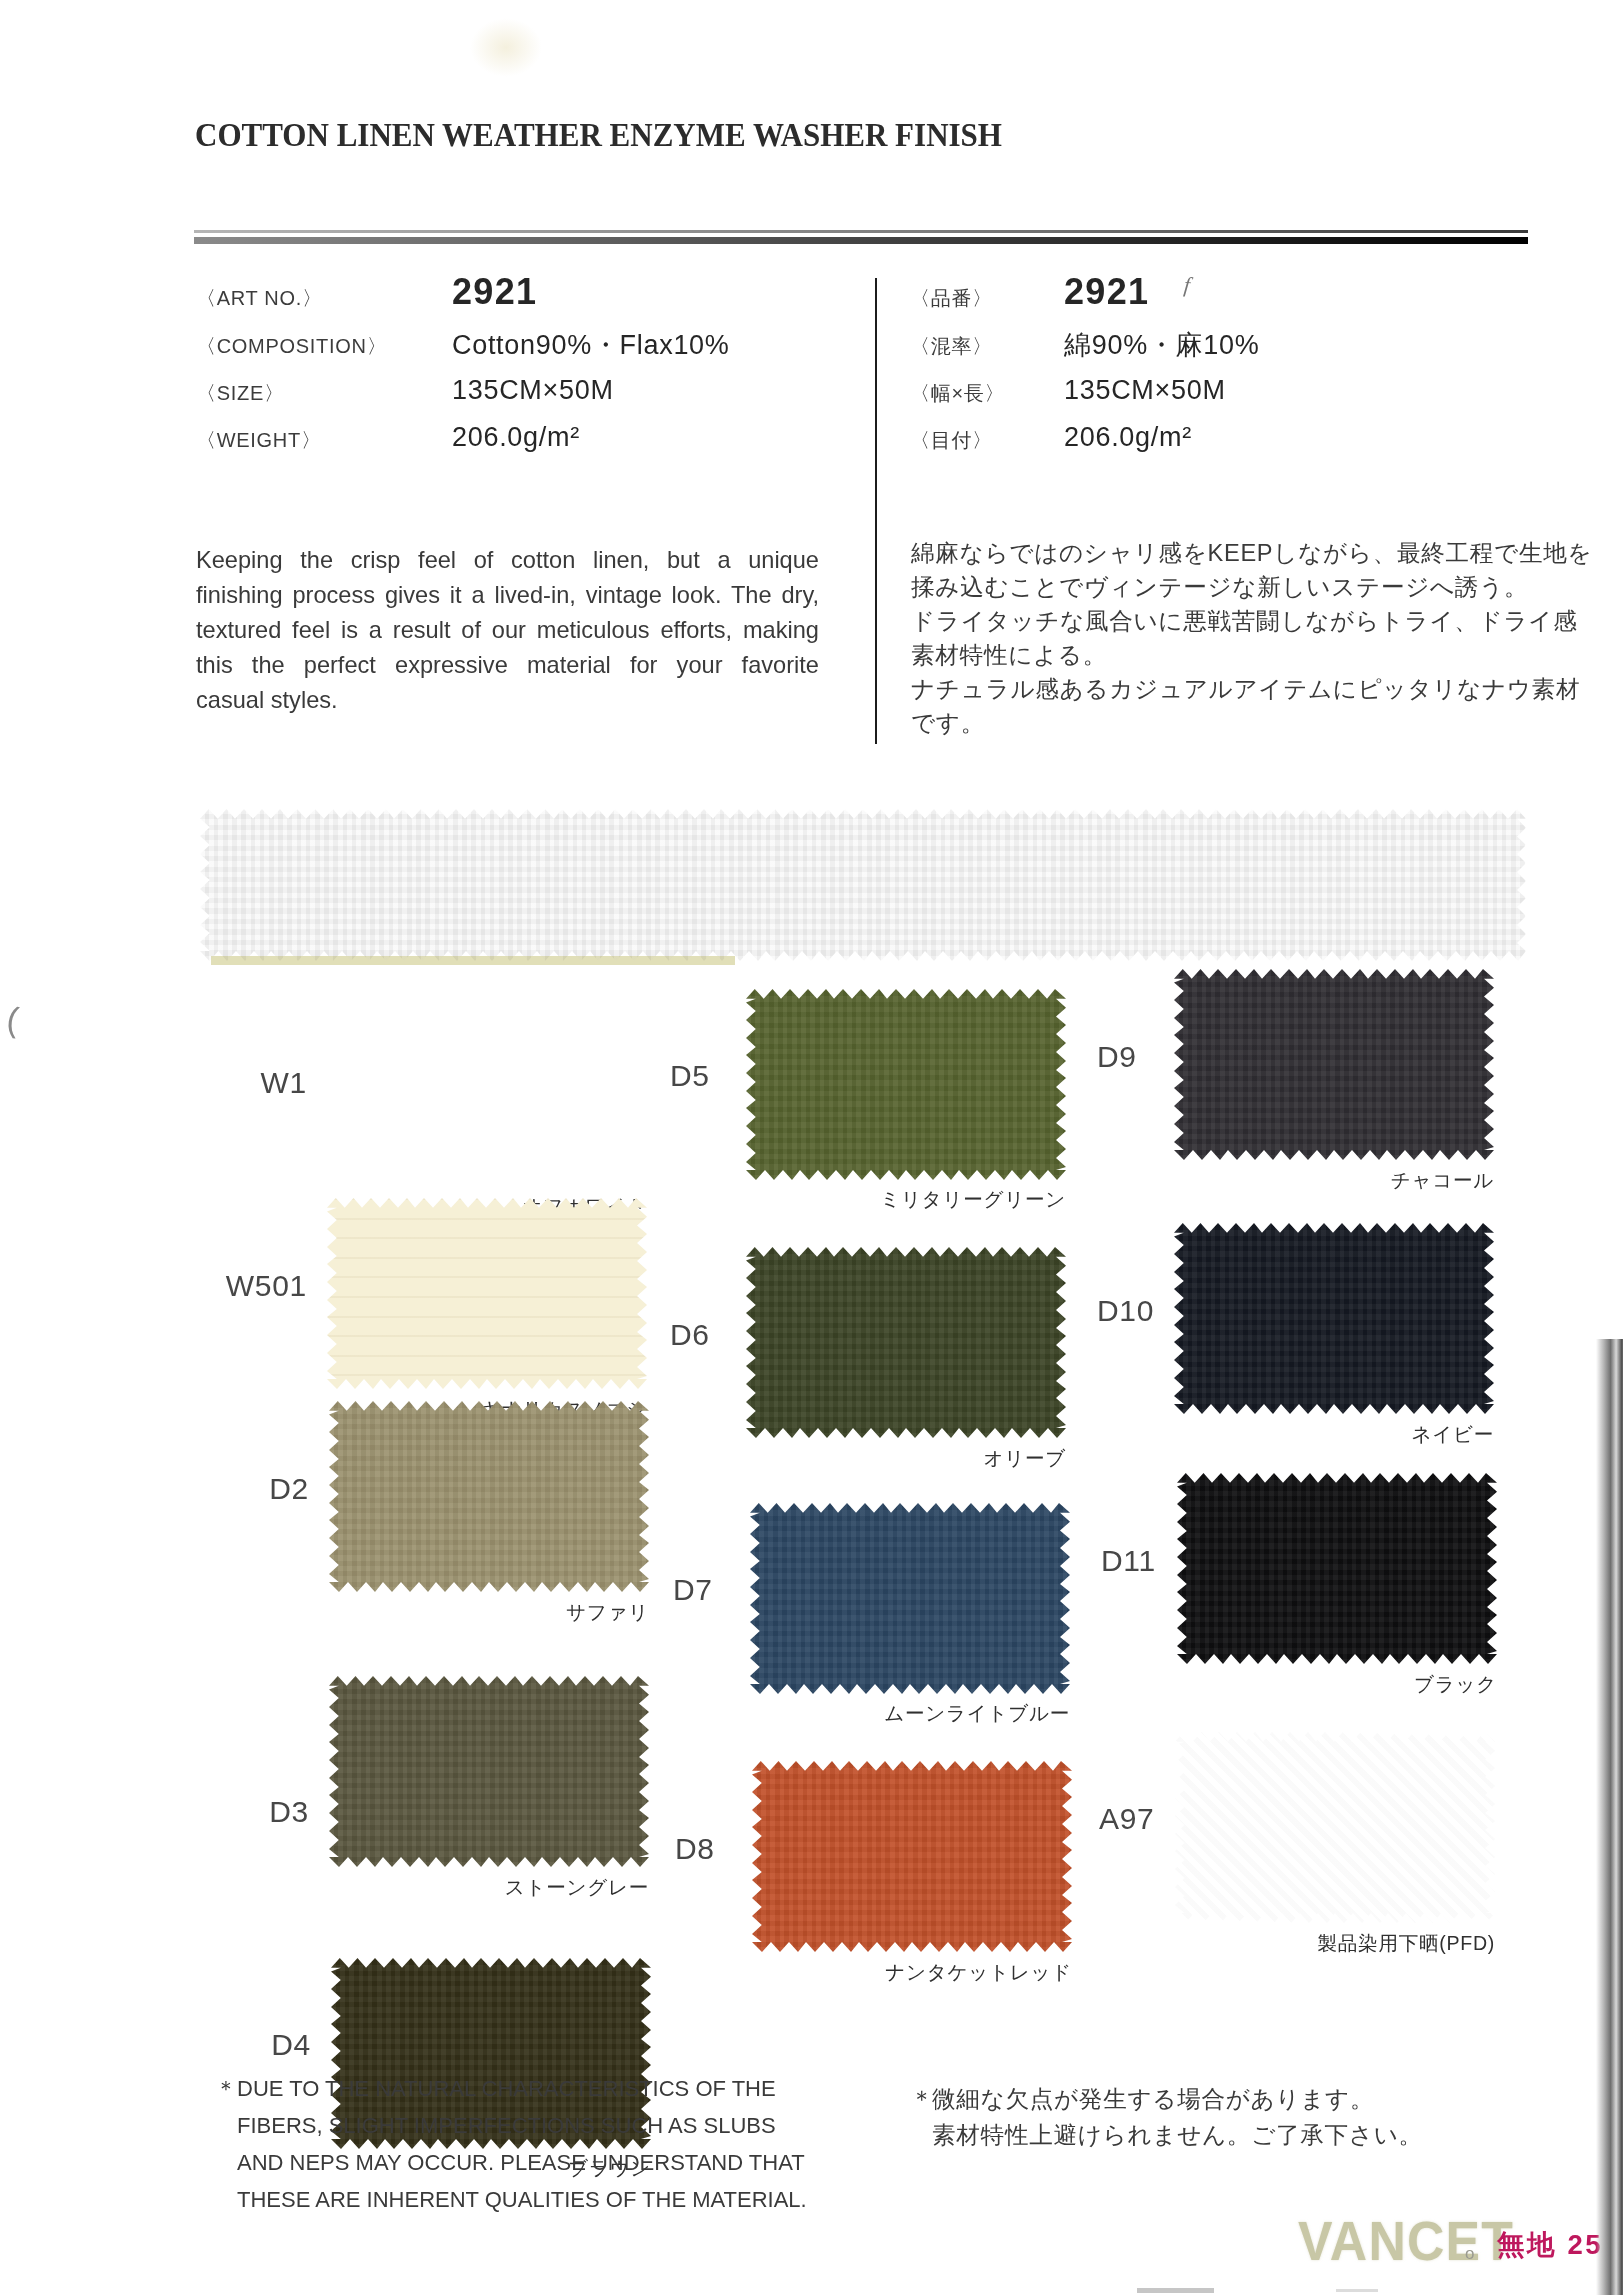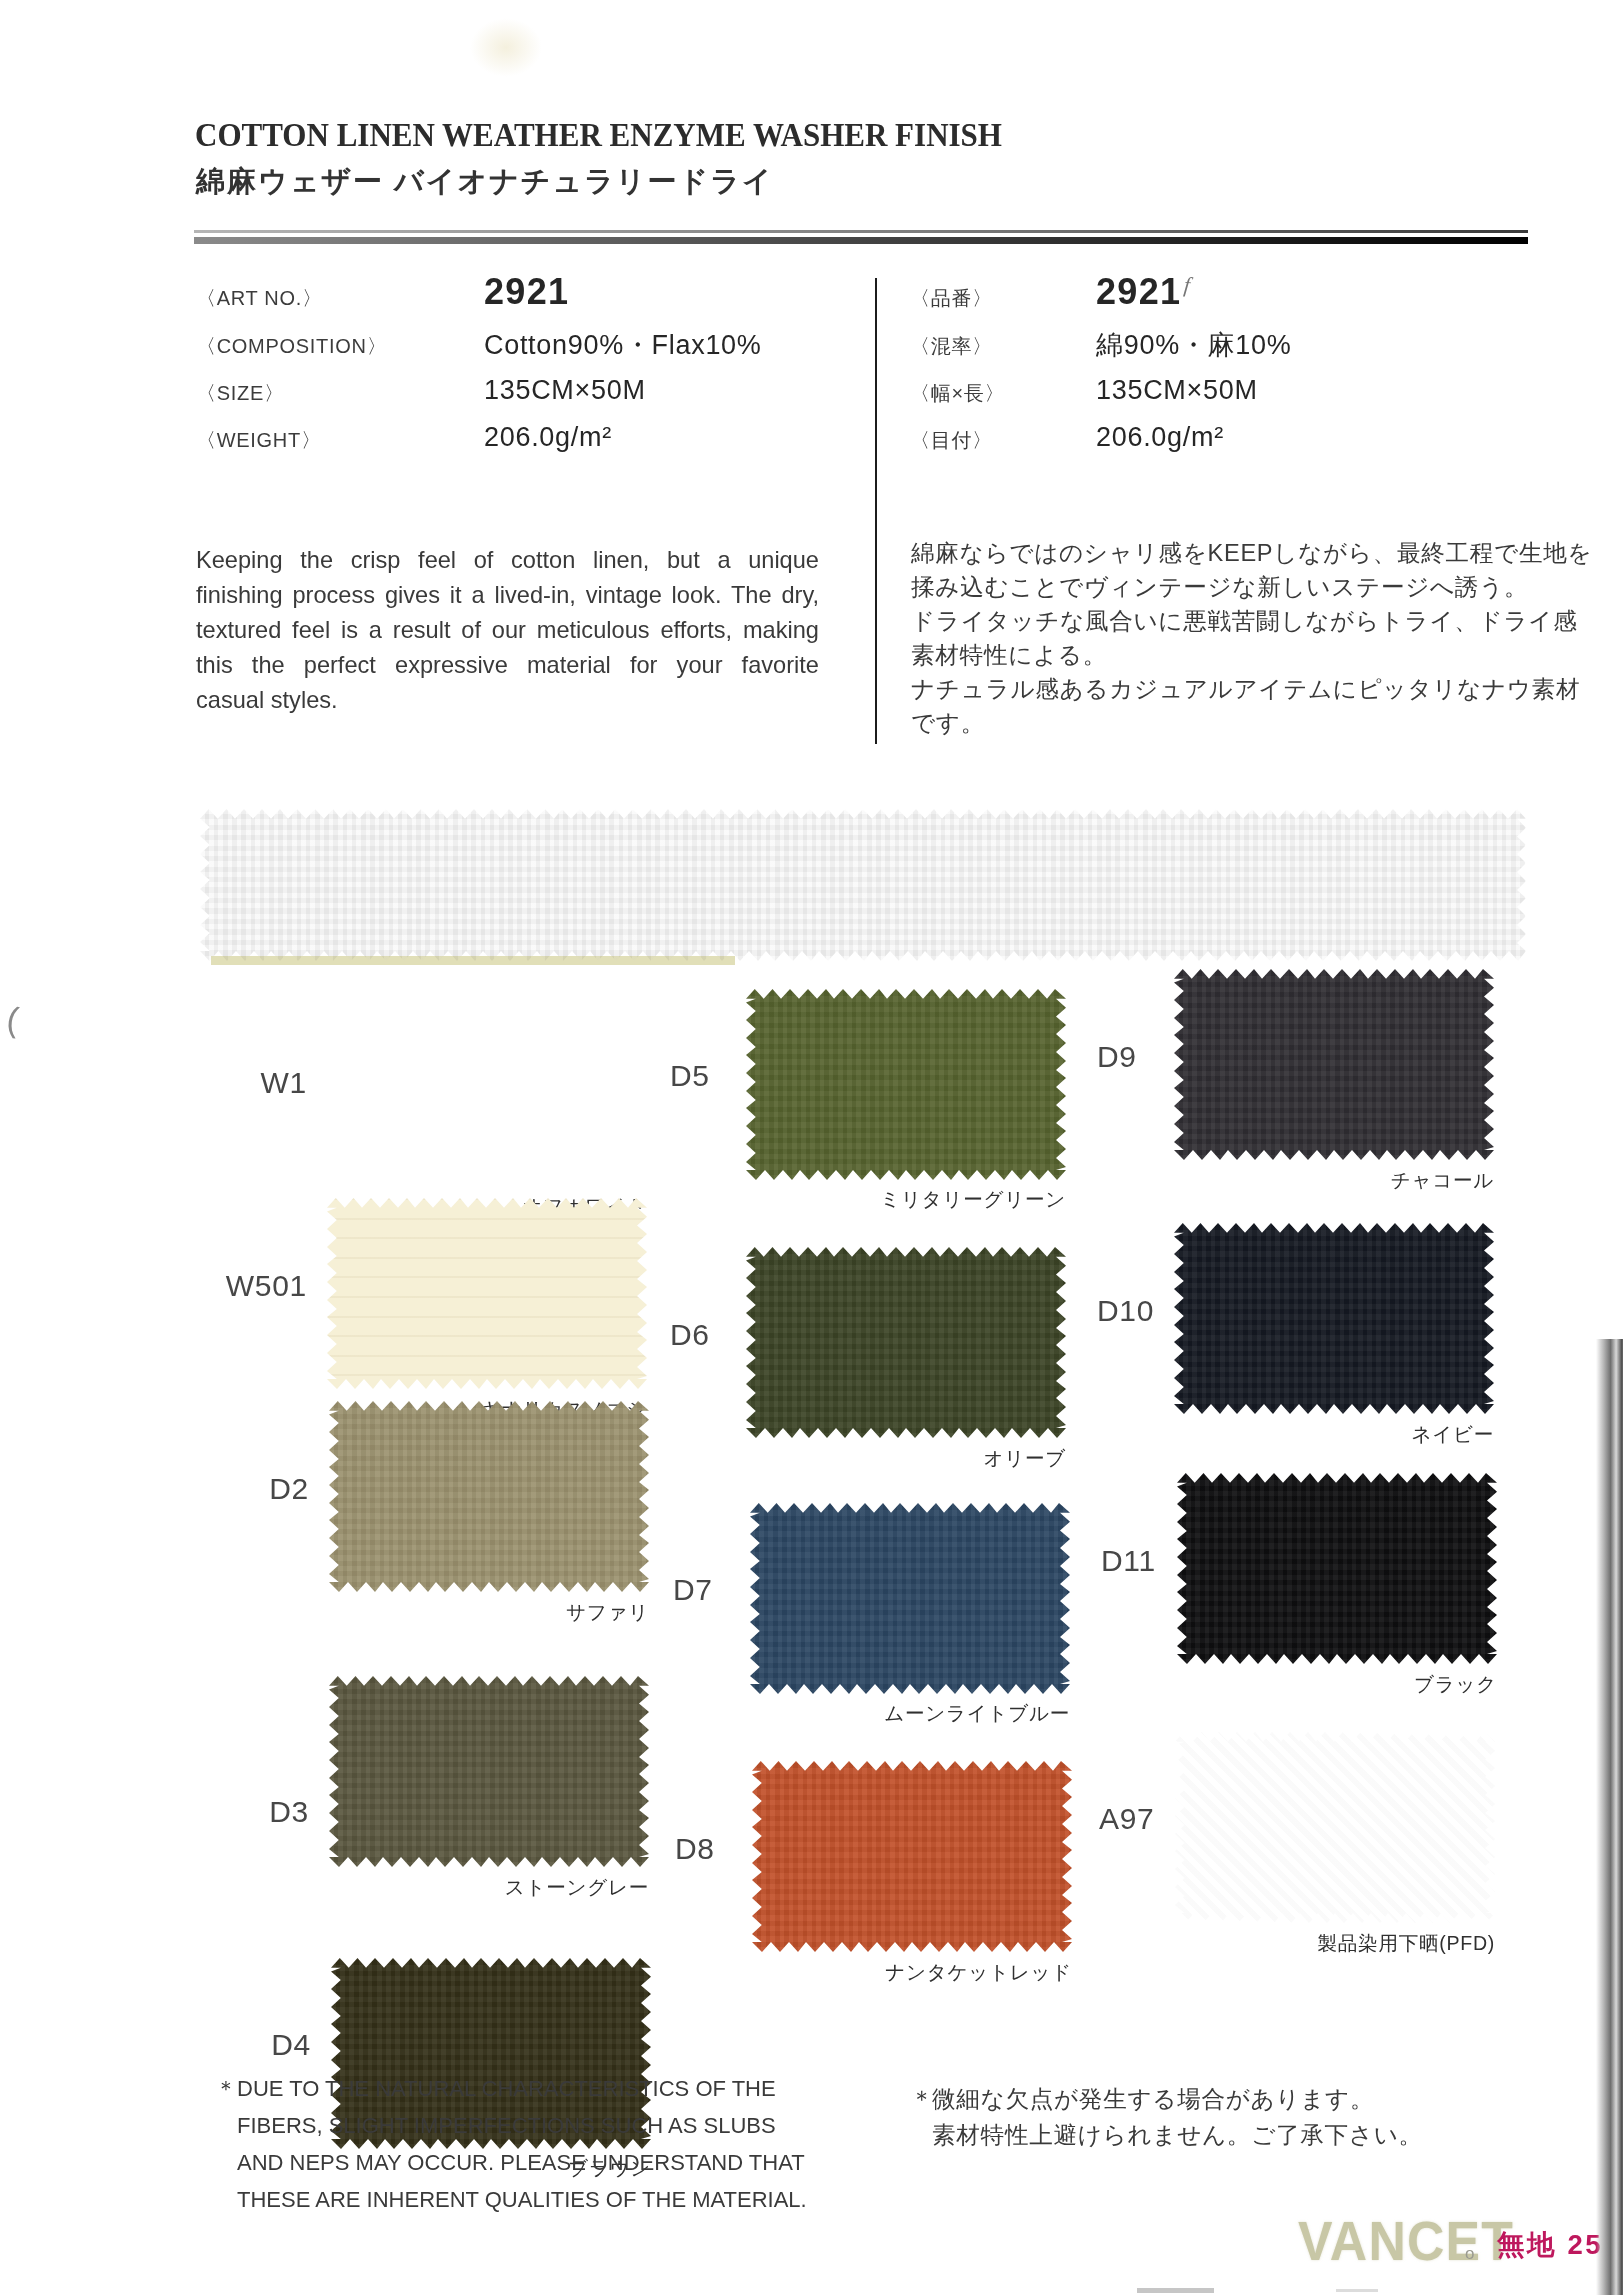--- a/index.html
+++ b/index.html
@@ -19,21 +19,21 @@
     left:196px; top:162px; font-size:29px; font-weight:700; letter-spacing:2px;
     color:#333; white-space:nowrap;
   }
   #rule-thin{left:194px; top:230px; width:1334px; height:2.6px;
     background:linear-gradient(to right,#b5b5b5,#7c7c7c 55%,#3a3a3a);}
   #rule-thick{left:194px; top:237px; width:1334px; height:6.5px;
     background:linear-gradient(to right,#8a8a8a,#4a4a4a 45%,#000);}
 
   
   .spec-label{font-size:20px; color:#3c3c3c; letter-spacing:0.7px; white-space:nowrap;}
-  .spec-value{font-size:27px; font-weight:500; color:#262626; white-space:nowrap; letter-spacing:0.7px;margin-left:32px;}
+  .spec-value{font-size:27px; font-weight:500; color:#262626; white-space:nowrap; letter-spacing:0.7px;}
   .spec-value.big{font-size:36px; font-weight:700; letter-spacing:1.3px;}
   #spec-divider{left:875px; top:278px; width:2px; height:466px; background:#1c1c1c;}
 
   
   .para{font-size:23.6px; line-height:35px; color:#3a3a3a;}
   .para .ln{white-space:nowrap;}
   .para .ln.just{white-space:normal; text-align:justify; text-align-last:justify;}
   #desc-en{left:196px; top:543px; width:623px;}
   #desc-jp{left:911px; top:536px; width:648px; line-height:34px; letter-spacing:0.7px;}
 
@@ -77,21 +77,20 @@
   #artifact-f{left:1184px; top:272px; font-size:22px; color:#777; font-family:"Liberation Serif",serif; font-style:italic; transform:rotate(6deg);}
   #smudge-bottom1{left:1137px; top:2288px; width:77px; height:4.6px; background:#c6c6c6;}
   #smudge-bottom2{left:1336px; top:2289px; width:42px; height:3.3px; background:#dcdcdc;}
 </style>
 </head>
 <body>
 
 <div id="page">
 
   <div class="abs" id="title-en">COTTON LINEN WEATHER ENZYME WASHER FINISH</div>
-  <div class="abs" id="title-jp">綿麻ウェザー バイオナチュラリードライ</div>
   <div class="abs" id="rule-thin"></div>
   <div class="abs" id="rule-thick"></div>
 
   <div id="spec-left">
     <div class="abs spec-label" style="left:196px; top:285px">〈ART NO.〉</div>
     <div class="abs spec-value big" style="left:452px; top:271px">2921</div>
     <div class="abs spec-label" style="left:196px; top:333px">〈COMPOSITION〉</div>
     <div class="abs spec-value" style="left:452px; top:327px">Cotton90%・Flax10%</div>
     <div class="abs spec-label" style="left:196px; top:380px">〈SIZE〉</div>
     <div class="abs spec-value" style="left:452px; top:375px">135CM×50M</div>

